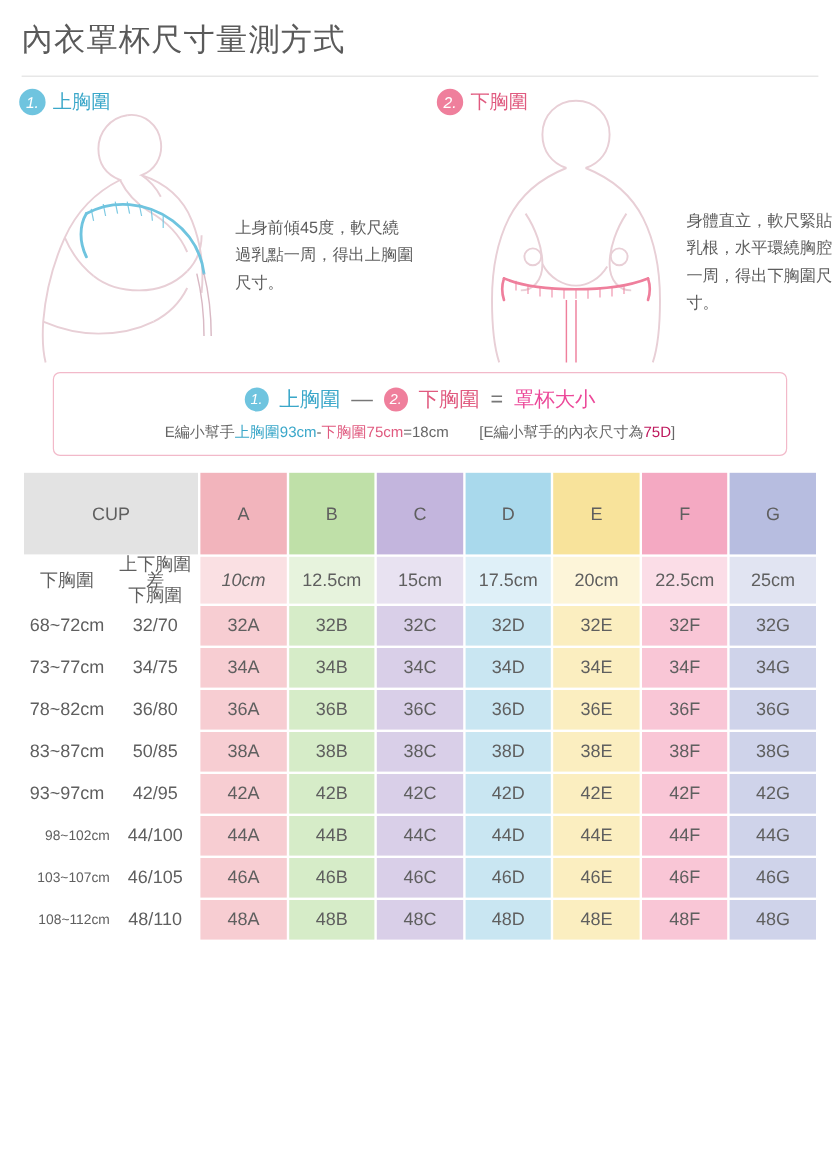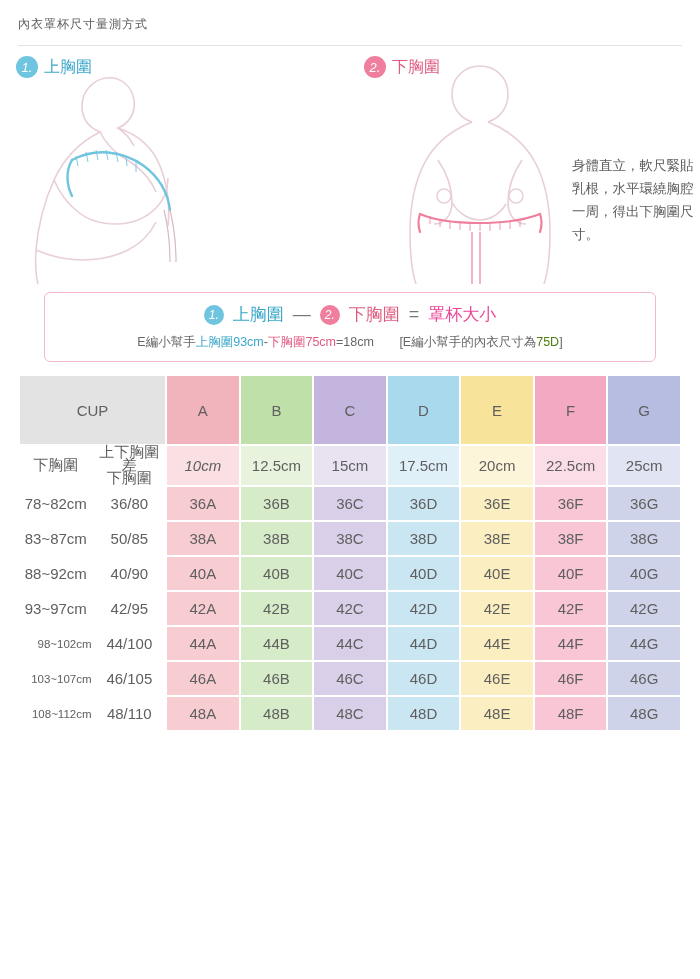--- a/index.html
+++ b/index.html
@@ -8,21 +8,21 @@
     width: 700px; height: 979px;
     background: #ffffff;
     font-family: "Liberation Sans", sans-serif;
     color: #555;
   }
   .page { position: relative; width: 700px; height: 979px; overflow: hidden; }
 
   
   .header {
     padding: 16px 18px 12px 18px;
-    font-size: 12px;
+    font-size: 26px;
     color: #5a5a5a;
     letter-spacing: 1px;
   }
   .header-rule {
     height: 1px; background: #e2e2e2; margin: 0 18px;
   }
 
   
   .illus {
     position: relative;
@@ -82,21 +82,21 @@
   .f-num.blue { background: #6fc4df; }
   .f-num.pink { background: #ef7f9c; }
   .f-blue { color: #3aa7c9; }
   .f-pink { color: #e05a7f; }
   .f-op { color: #777; font-size: 18px; }
   .f-res { color: #ec4899; }
   .formula-row2 { font-size: 12.5px; color: #666; }
   .formula-row2 .hl-blue { color: #3aa7c9; }
   .formula-row2 .hl-pink { color: #e05a7f; }
   .formula-row2 .note { margin-left: 22px; color: #666; }
-  .formula-row2 .note .sz { color: #4d7c0f; }
+  .formula-row2 .note .sz { color: #be185d; }
 
   
   table.sizetbl {
     border-collapse: separate;
     border-spacing: 2px;
     margin: 12px auto 0 auto;
     width: 664px;
     table-layout: fixed;
   }
   table.sizetbl td {
@@ -117,21 +117,21 @@
     height: 68px !important;
   }
   .hdr-letter {
     height: 68px !important;
     font-size: 38px; color: #ffffff; font-weight: normal;
   }
   .hdr-diff {
     background: #ececec; color: #6b6b6b; font-size: 14px;
   }
   .hdr-sub {
-    font-size: 11px; color: #7a7a7a; line-height: 13px; font-family: Liberation Serif, serif;
+    font-size: 11px; color: #7a7a7a; line-height: 13px;
   }
   .hdr-band-label { font-size: 14px; color: #5f5f5f; }
 
   
   .cA { background: #f7cdd2; }
   .cB { background: #d6ecc8; }
   .cC { background: #d9cfe8; }
   .cD { background: #c9e6f2; }
   .cE { background: #fbeec0; }
   .cF { background: #f9c6d6; }
@@ -191,20 +191,21 @@
           <line x1="96" y1="76" x2="98" y2="86"></line>
           <line x1="106" y1="78" x2="108" y2="88"></line>
           <line x1="116" y1="82" x2="117" y2="92"></line>
           <line x1="126" y1="88" x2="126" y2="98"></line>
         </g>
         <g fill="none" stroke="#d9b9c4" stroke-width="1.2">
           <path d="M160 136 C164 152 166 170 166 188"></path>
           <path d="M154 136 C158 152 160 170 160 188"></path>
         </g>
       </svg>
+      <div class="caption cap-left">上身前傾45度，軟尺繞過乳點一周，得出上胸圍尺寸。</div>
     </div>
 
     <div class="panel panel-right">
       <div class="step-badge step2-badge">
         <span class="badge-num pink">2.</span>
         <span class="badge-text pink">下胸圍</span>
       </div>
       <svg class="figure" style="left:26px; top:10px;" width="210" height="222" viewBox="0 0 210 222">
         <g fill="none" stroke="#e8cfd6" stroke-width="1.6">
           <path d="M104 2 C120 2 132 14 132 30 C132 44 124 54 112 58"></path>
@@ -280,20 +281,42 @@
         <td class="cupcell sA">10cm</td>
         <td class="cupcell sB">12.5cm</td>
         <td class="cupcell sC">15cm</td>
         <td class="cupcell sD">17.5cm</td>
         <td class="cupcell sE">20cm</td>
         <td class="cupcell sF">22.5cm</td>
         <td class="cupcell sG">25cm</td>
       </tr>
 
       <tr>
+        <td class="col-band">68~72cm</td>
+        <td class="col-bandsize">32/70</td>
+        <td class="cupcell cA">32A</td>
+        <td class="cupcell cB">32B</td>
+        <td class="cupcell cC">32C</td>
+        <td class="cupcell cD">32D</td>
+        <td class="cupcell cE">32E</td>
+        <td class="cupcell cF">32F</td>
+        <td class="cupcell cG">32G</td>
+      </tr>
+      <tr>
+        <td class="col-band">73~77cm</td>
+        <td class="col-bandsize">34/75</td>
+        <td class="cupcell cA">34A</td>
+        <td class="cupcell cB">34B</td>
+        <td class="cupcell cC">34C</td>
+        <td class="cupcell cD">34D</td>
+        <td class="cupcell cE">34E</td>
+        <td class="cupcell cF">34F</td>
+        <td class="cupcell cG">34G</td>
+      </tr>
+      <tr>
         <td class="col-band">78~82cm</td>
         <td class="col-bandsize">36/80</td>
         <td class="cupcell cA">36A</td>
         <td class="cupcell cB">36B</td>
         <td class="cupcell cC">36C</td>
         <td class="cupcell cD">36D</td>
         <td class="cupcell cE">36E</td>
         <td class="cupcell cF">36F</td>
         <td class="cupcell cG">36G</td>
       </tr>
@@ -302,31 +325,20 @@
         <td class="col-bandsize">50/85</td>
         <td class="cupcell cA">38A</td>
         <td class="cupcell cB">38B</td>
         <td class="cupcell cC">38C</td>
         <td class="cupcell cD">38D</td>
         <td class="cupcell cE">38E</td>
         <td class="cupcell cF">38F</td>
         <td class="cupcell cG">38G</td>
       </tr>
       <tr>
-        <td class="col-band">88~92cm</td>
-        <td class="col-bandsize">40/90</td>
-        <td class="cupcell cA">40A</td>
-        <td class="cupcell cB">40B</td>
-        <td class="cupcell cC">40C</td>
-        <td class="cupcell cD">40D</td>
-        <td class="cupcell cE">40E</td>
-        <td class="cupcell cF">40F</td>
-        <td class="cupcell cG">40G</td>
-      </tr>
-      <tr>
         <td class="col-band">93~97cm</td>
         <td class="col-bandsize">42/95</td>
         <td class="cupcell cA">42A</td>
         <td class="cupcell cB">42B</td>
         <td class="cupcell cC">42C</td>
         <td class="cupcell cD">42D</td>
         <td class="cupcell cE">42E</td>
         <td class="cupcell cF">42F</td>
         <td class="cupcell cG">42G</td>
       </tr>

